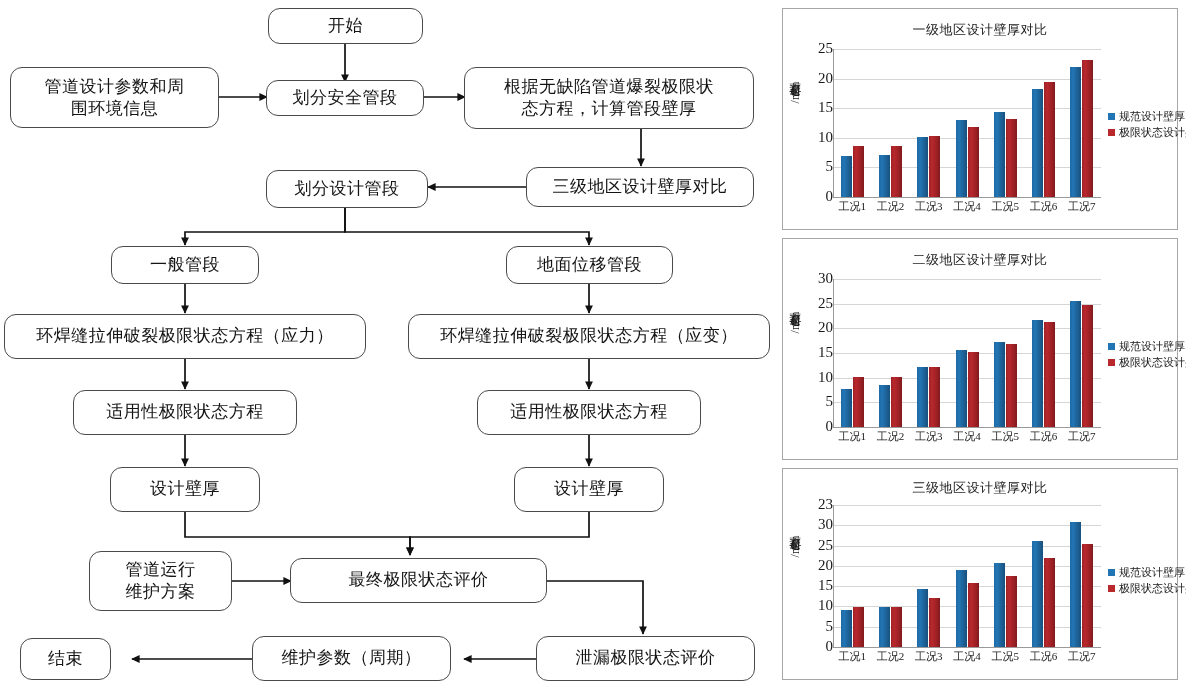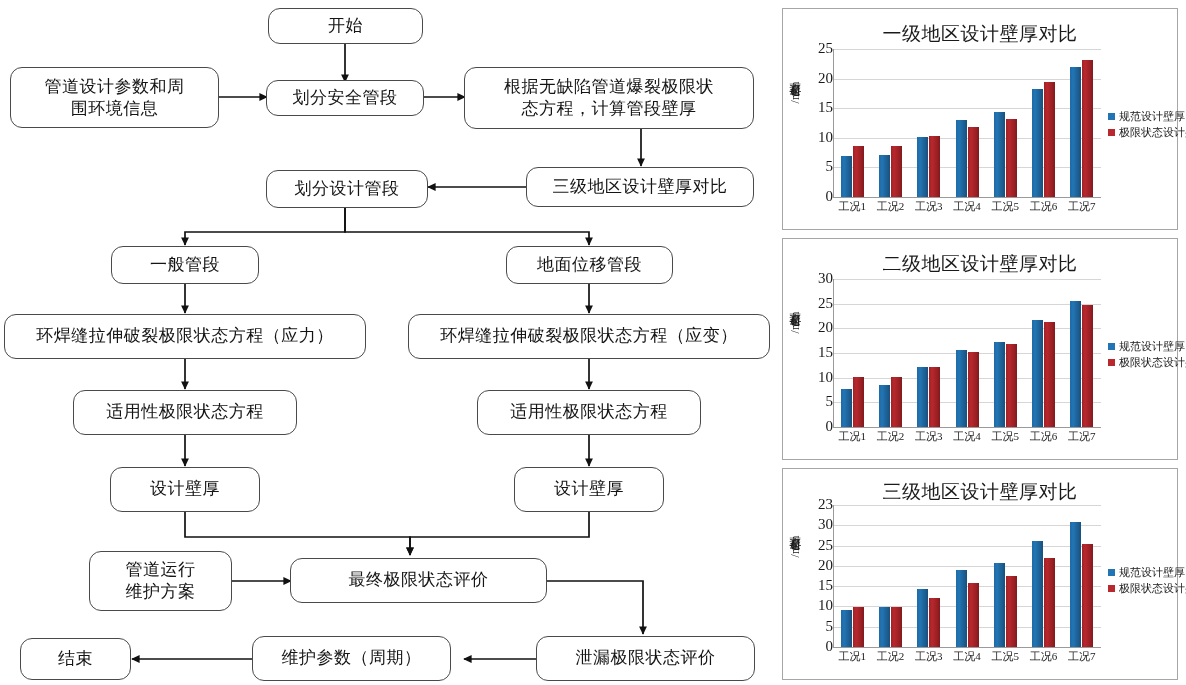--- a/index.html
+++ b/index.html
@@ -15,21 +15,21 @@
         justify-content:center;text-align:center;line-height:1.22;
         font-size:17px;letter-spacing:.5px;color:#141414;
         font-family:"Liberation Serif","DejaVu Serif",serif;}
   .node.two-line{line-height:1.28;}
   .node span{display:block;padding:0 6px;}
 
   
   .panel{position:absolute;box-sizing:border-box;border:1.5px solid #a6a6a6;
          background:#fff;}
   .chart-title{position:absolute;left:0;right:0;text-align:center;
-               font-size:19px;color:#1a1a1a;letter-spacing:.5px;
+               font-size:13px;color:#1a1a1a;letter-spacing:.5px;
                font-family:"Liberation Serif","DejaVu Serif",serif;}
   .plot{position:absolute;}
   .gridline{position:absolute;left:0;right:0;height:1px;background:#d6d6d6;}
   .axisline{position:absolute;background:#9a9a9a;}
   .ytick{position:absolute;right:100%;margin-right:0;
          font-size:15px;color:#1a1a1a;transform:translateY(-52%);
          white-space:nowrap;font-family:"Liberation Serif","DejaVu Serif",serif;}
   .ylabel{position:absolute;writing-mode:vertical-rl;transform:rotate(180deg);
           font-size:11.5px;color:#1a1a1a;white-space:nowrap;letter-spacing:.5px;
           font-family:"Liberation Serif","DejaVu Serif",serif;}
@@ -163,21 +163,21 @@
   </div>
 
   <div class="node" style="left:536px;top:636px;width:219px;height:45px;">
     <span>泄漏极限状态评价</span>
   </div>
 
   <div class="node" style="left:252px;top:636px;width:199px;height:45px;">
     <span>维护参数（周期）</span>
   </div>
 
-  <div class="node" style="left:20px;top:638px;width:111px;height:42px;">
+  <div class="node" style="left:20px;top:638px;width:91px;height:42px;">
     <span>结束</span>
   </div>
 </div>
 
 <div class="panel" style="left:782px;top:8px;width:396px;height:222px;" id="panel0">
   <div class="chart-title" style="top:12px;">一级地区设计壁厚对比</div>
   <div class="ylabel" style="left:5px;top:72px;">设计壁厚/mm</div>
   <div class="plot" style="left:50px;top:40px;width:268px;height:148px;" id="plot0">
       <div class="gridline" style="top: 148px;"></div>
       <div class="ytick" style="top: 148px;">0</div>

